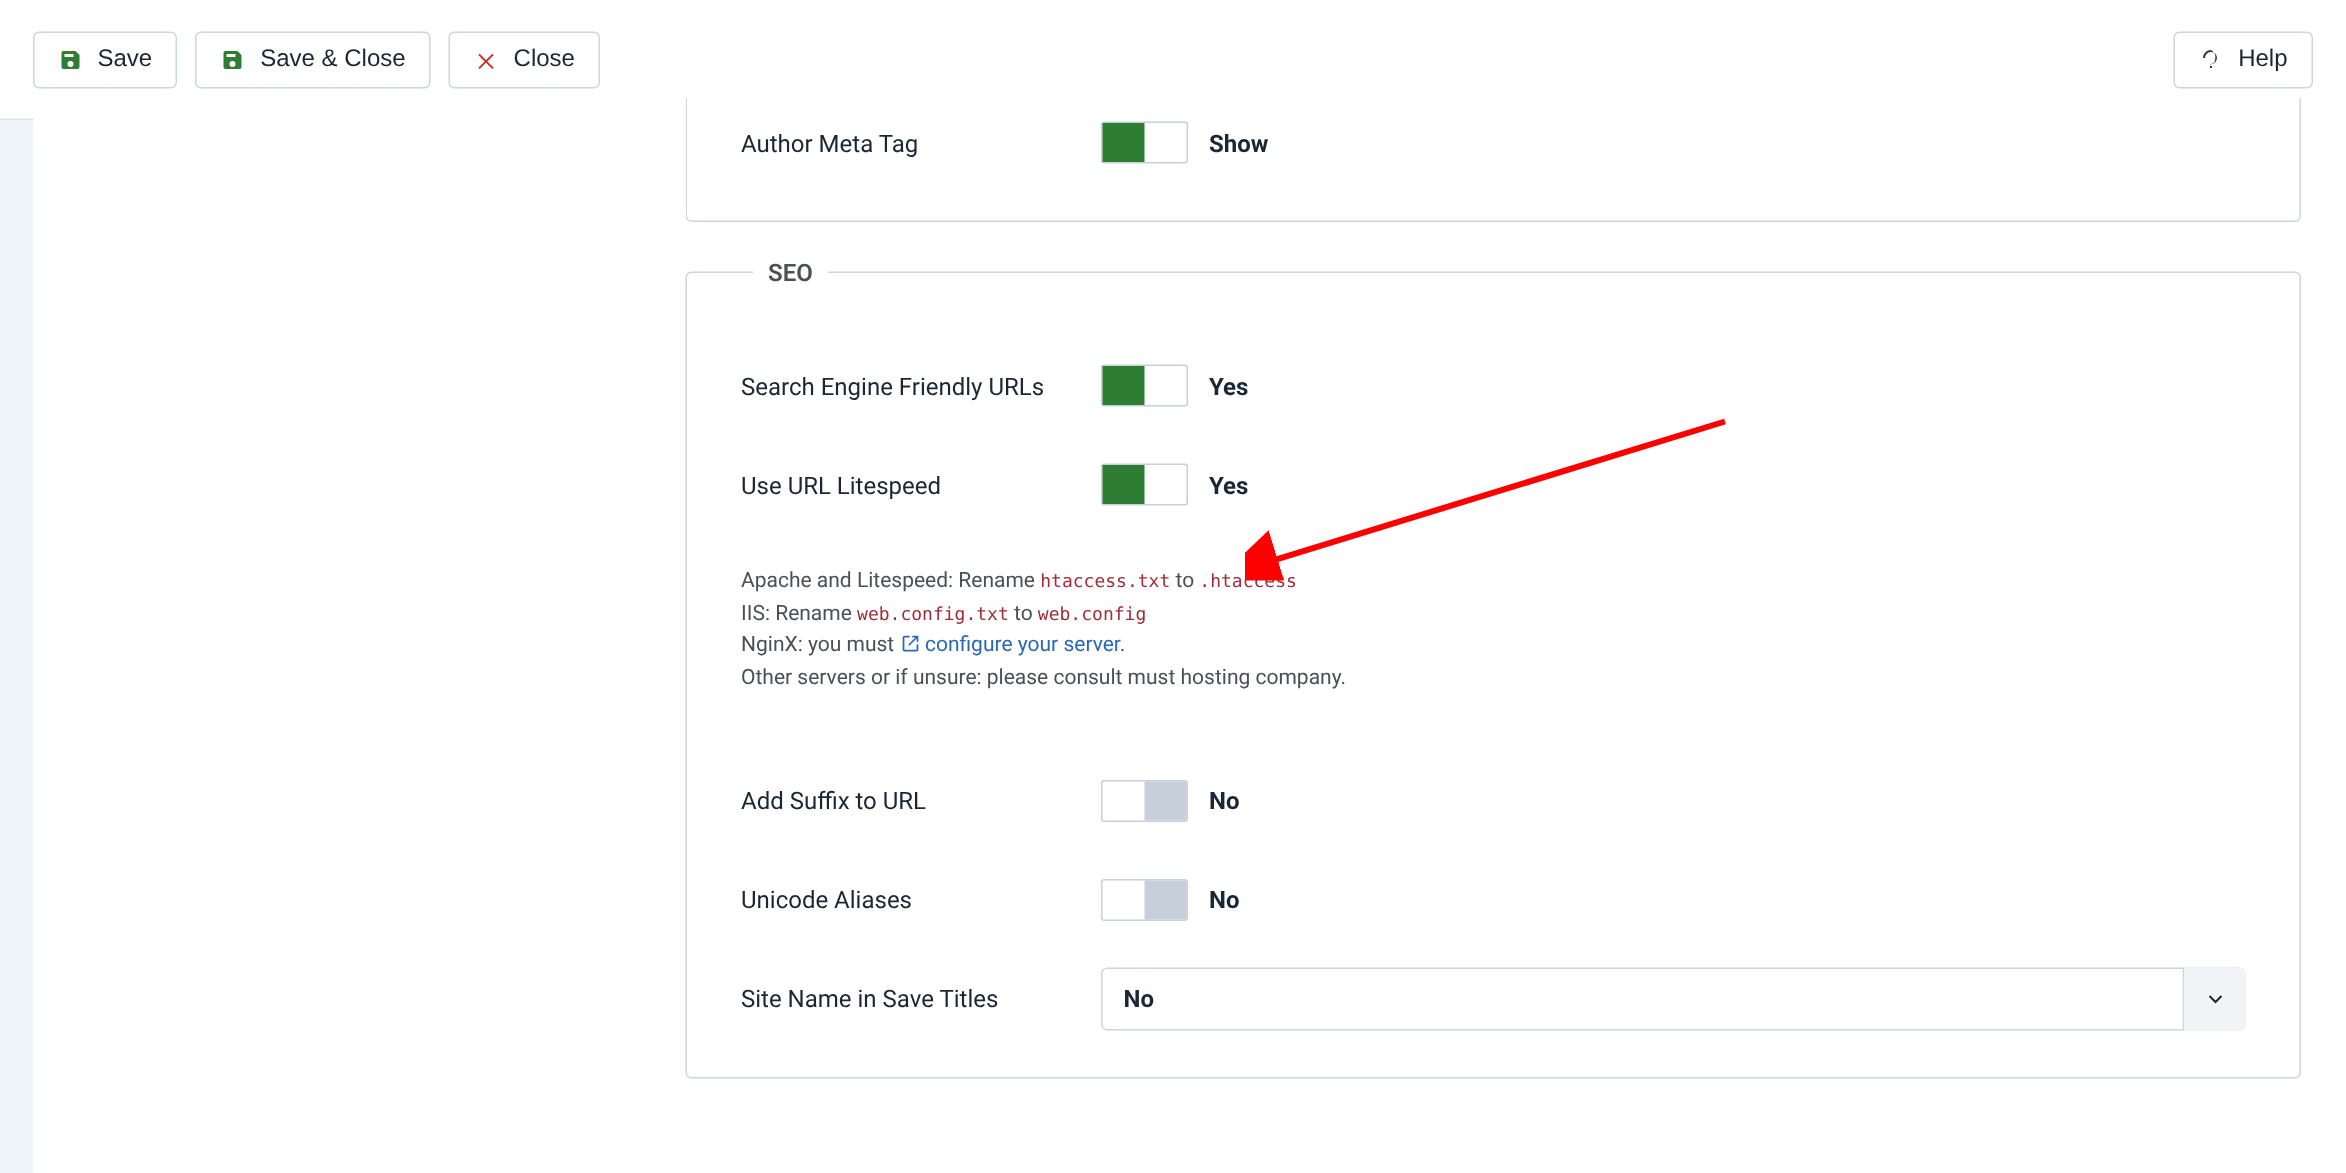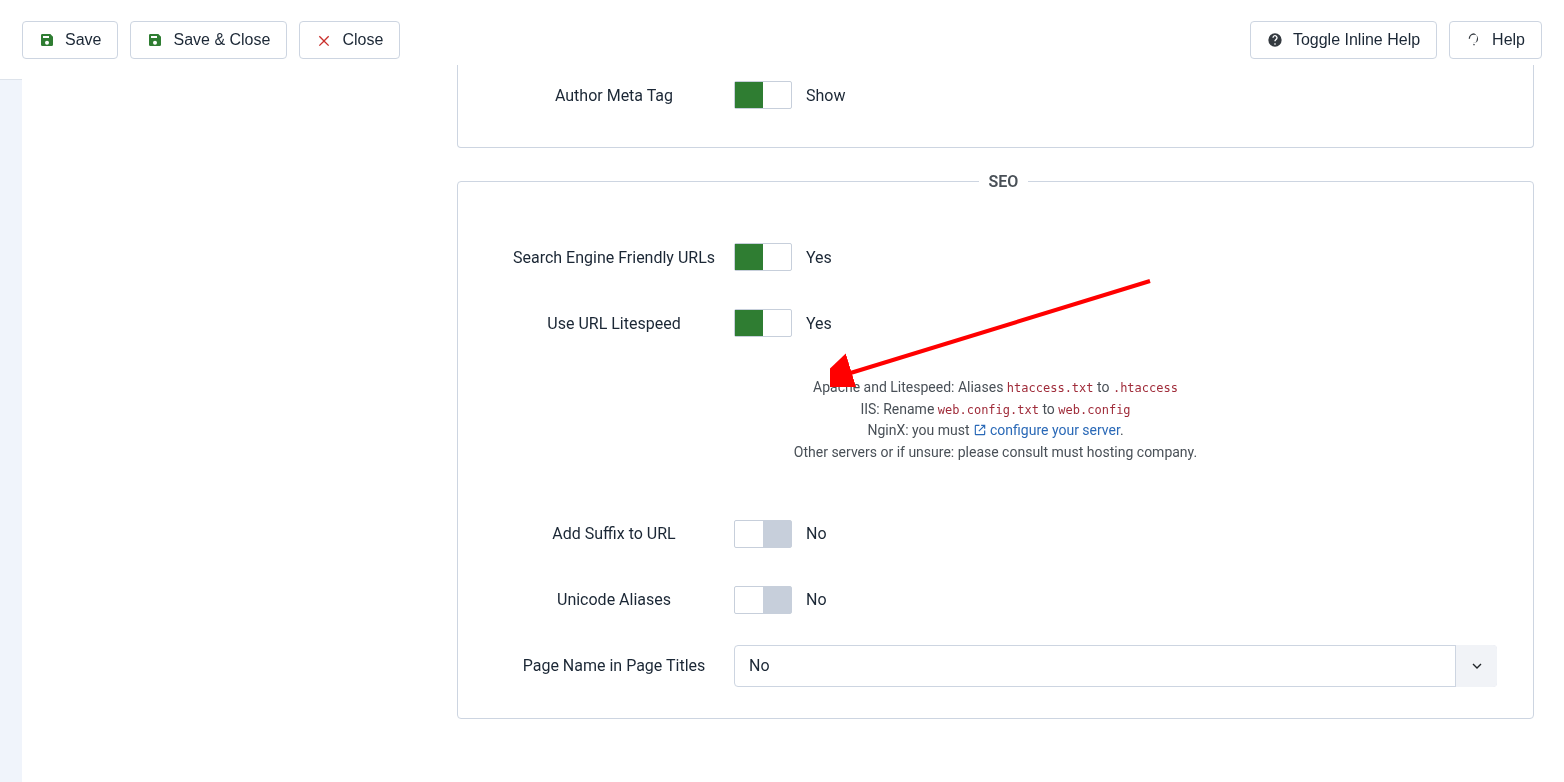--- a/index.html
+++ b/index.html
@@ -49,21 +49,20 @@
     position: absolute;
     left: 22px; top: 0; bottom: 0;
     width: 395px;
     background: #ffffff;
   }
   .main {
     position: absolute;
     left: 417px; top: 0; right: 0; bottom: 0;
     background: #ffffff;
     padding: 0 30px 30px 40px;
-    text-align: center;
   }
 
   fieldset.group {
     border: 1px solid #cdd5e1;
     border-radius: 4px;
     padding: 24px 36px 28px 36px;
     margin-bottom: 24px;
     position: relative;
   }
   fieldset.group.top {
@@ -89,20 +88,21 @@
   .control-label {
     width: 240px;
     font-size: 16px;
     color: #1b2735;
   }
   .control-input {
     display: flex;
     align-items: center;
     gap: 14px;
     flex: 1;
+    font-weight: bold;
   }
 
   .switch {
     width: 58px;
     height: 28px;
     border: 1px solid #c7cfdb;
     border-radius: 2px;
     position: relative;
     background: #fff;
     cursor: pointer;
@@ -209,28 +209,20 @@
             <path d="M18.3 5.71 12 12.01l-6.3-6.3L4.29 7.12l6.3 6.3-6.3 6.29 1.41 1.41 6.3-6.29 6.3 6.29 1.41-1.41-6.3-6.29 6.3-6.3z"></path>
           </svg>
       </span>
       <span>Close</span>
     </button>
   </div>
   <div class="right-buttons">
     <button class="btn">
       <span class="icon icon-dark">
         <svg viewBox="0 0 24 24">
-            <path d="M12 2a10 10 0 1 0 0 20 10 10 0 0 0 0-20zm1 17h-2v-2h2v2zm2.07-7.75-.9.92A3.4 3.4 0 0 0 13 14h-2v-.5c0-.91.37-1.76 1.17-2.42l1.24-1.26a1.96 1.96 0 0 0-1.41-3.32A2 2 0 0 0 10 8.5H8a4 4 0 1 1 7.07 2.75z"></path>
-          </svg>
-      </span>
-      <span>Toggle Inline Help</span>
-    </button>
-    <button class="btn">
-      <span class="icon icon-dark">
-        <svg viewBox="0 0 24 24">
             <path d="M11 18h2v2h-2v-2zm1-16a8 8 0 0 0-8 8h2a6 6 0 1 1 7.2 5.88A2 2 0 0 0 11 17.8V16h2v-.28a4 4 0 0 0 3-3.86A8 8 0 0 0 12 2z"></path>
           </svg>
       </span>
       <span>Help</span>
     </button>
   </div>
 </div>
 
 <div class="page-body">
   <div class="sidebar"></div>
@@ -266,21 +258,21 @@
         <div class="control-input">
           <div class="switch on">
               <div class="knob"></div>
             </div>
           <span class="switch-label">Yes</span>
         </div>
       </div>
 
       <div class="help-block">
         <p>
-          <span>Apache and Litespeed: Aliases </span><code>htaccess.txt</code><span> to </span><code>.htaccess</code>
+          <span>Apache and Litespeed: Rename </span><code>htaccess.txt</code><span> to </span><code>.htaccess</code>
         </p>
         <p>
           <span>IIS: Rename </span><code>web.config.txt</code><span> to </span><code>web.config</code>
         </p>
         <p>
           <span>NginX: you must </span><a><span class="ext-icon">
                 <svg viewBox="0 0 24 24">
                   <path d="M14 3v2h3.59L9.3 13.29l1.41 1.41L19 6.41V10h2V3h-7zM5 5h6V3H5a2 2 0 0 0-2 2v14a2 2 0 0 0 2 2h14a2 2 0 0 0 2-2v-6h-2v6H5V5z"></path>
                 </svg>
               </span><span>configure your server</span></a><span>.</span>
@@ -302,21 +294,21 @@
         <div class="control-label">Unicode Aliases</div>
         <div class="control-input">
           <div class="switch off">
               <div class="knob"></div>
             </div>
           <span class="switch-label">No</span>
         </div>
       </div>
 
       <div class="control-row">
-        <div class="control-label">Page Name in Page Titles</div>
+        <div class="control-label">Site Name in Save Titles</div>
         <div class="control-input">
           <div class="select-wrap">
             <div class="select">
               <span>No</span>
             </div>
             <div class="select-chevron">
               <svg viewBox="0 0 24 24">
                   <polyline points="6 9 12 15 18 9"></polyline>
                 </svg>
             </div>

